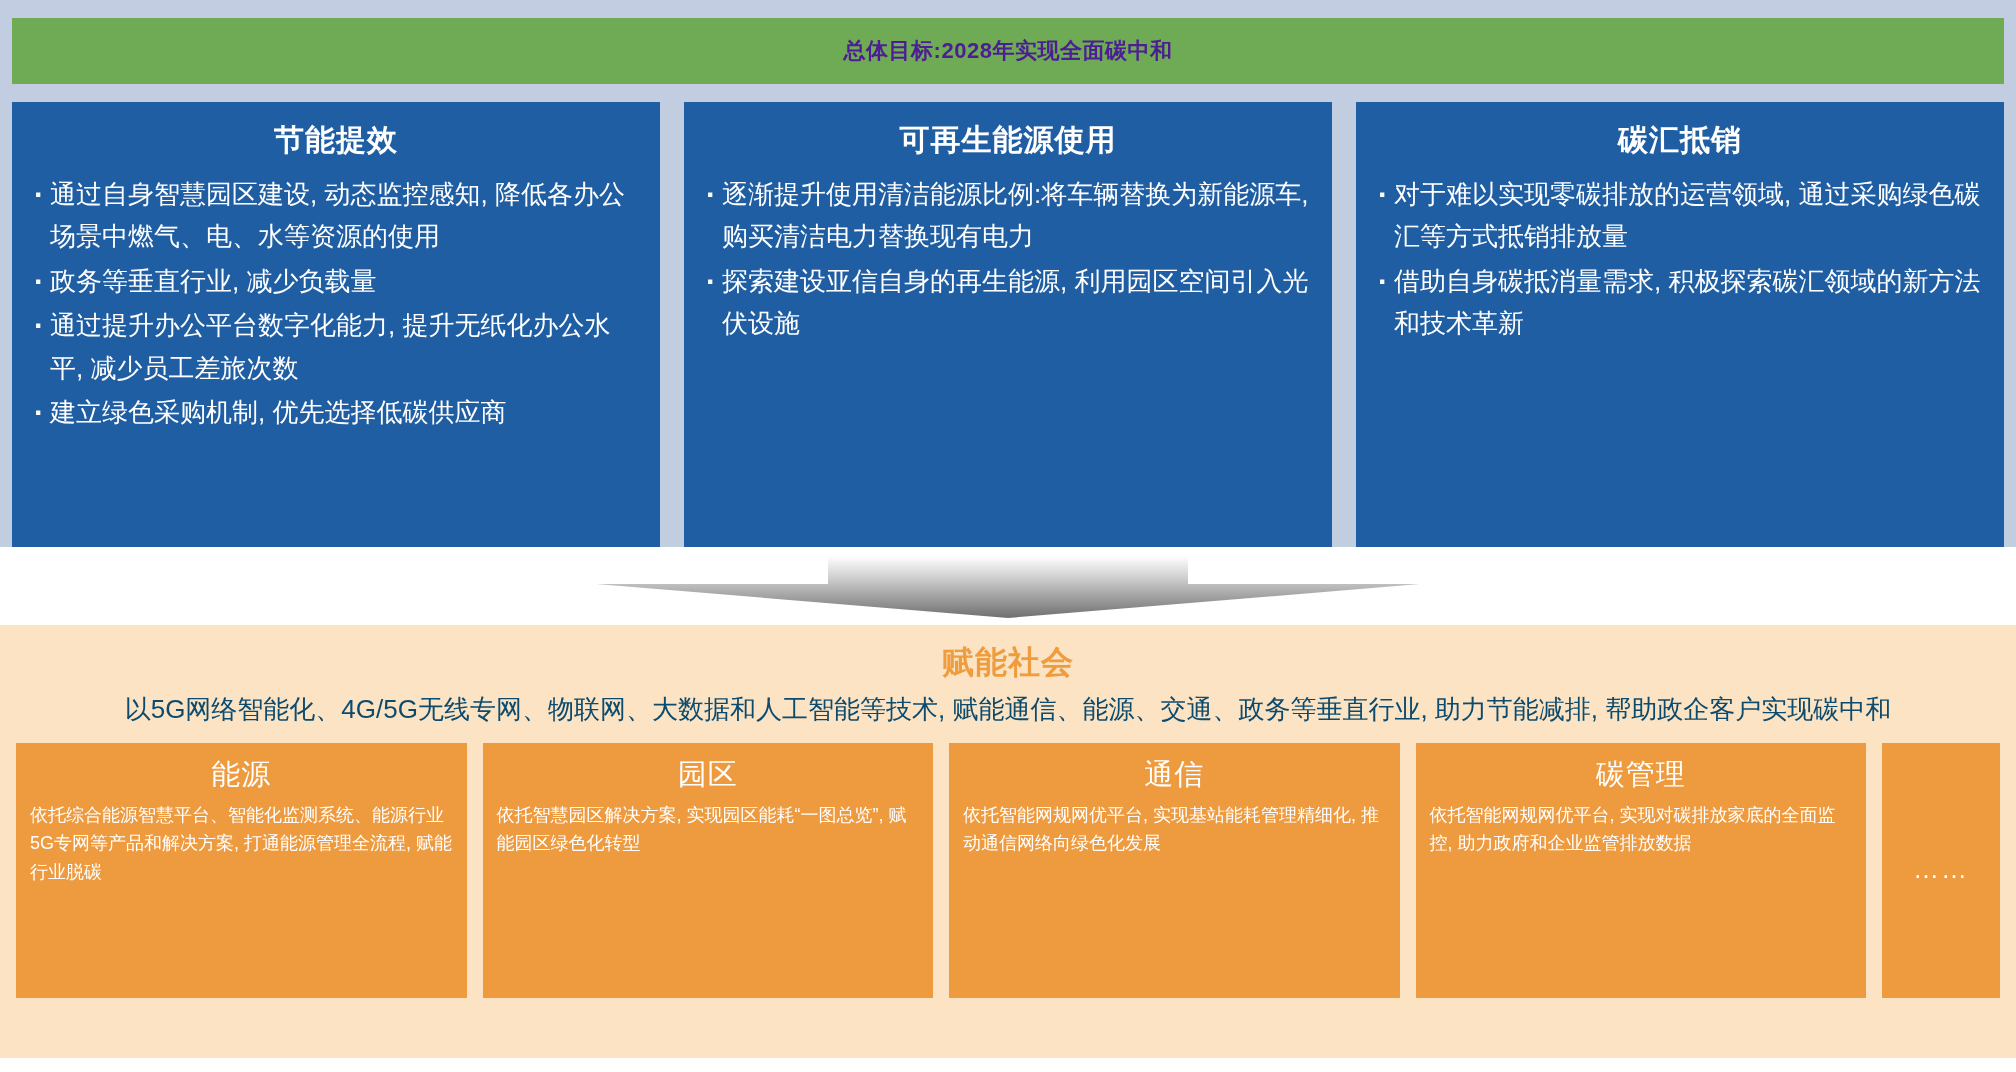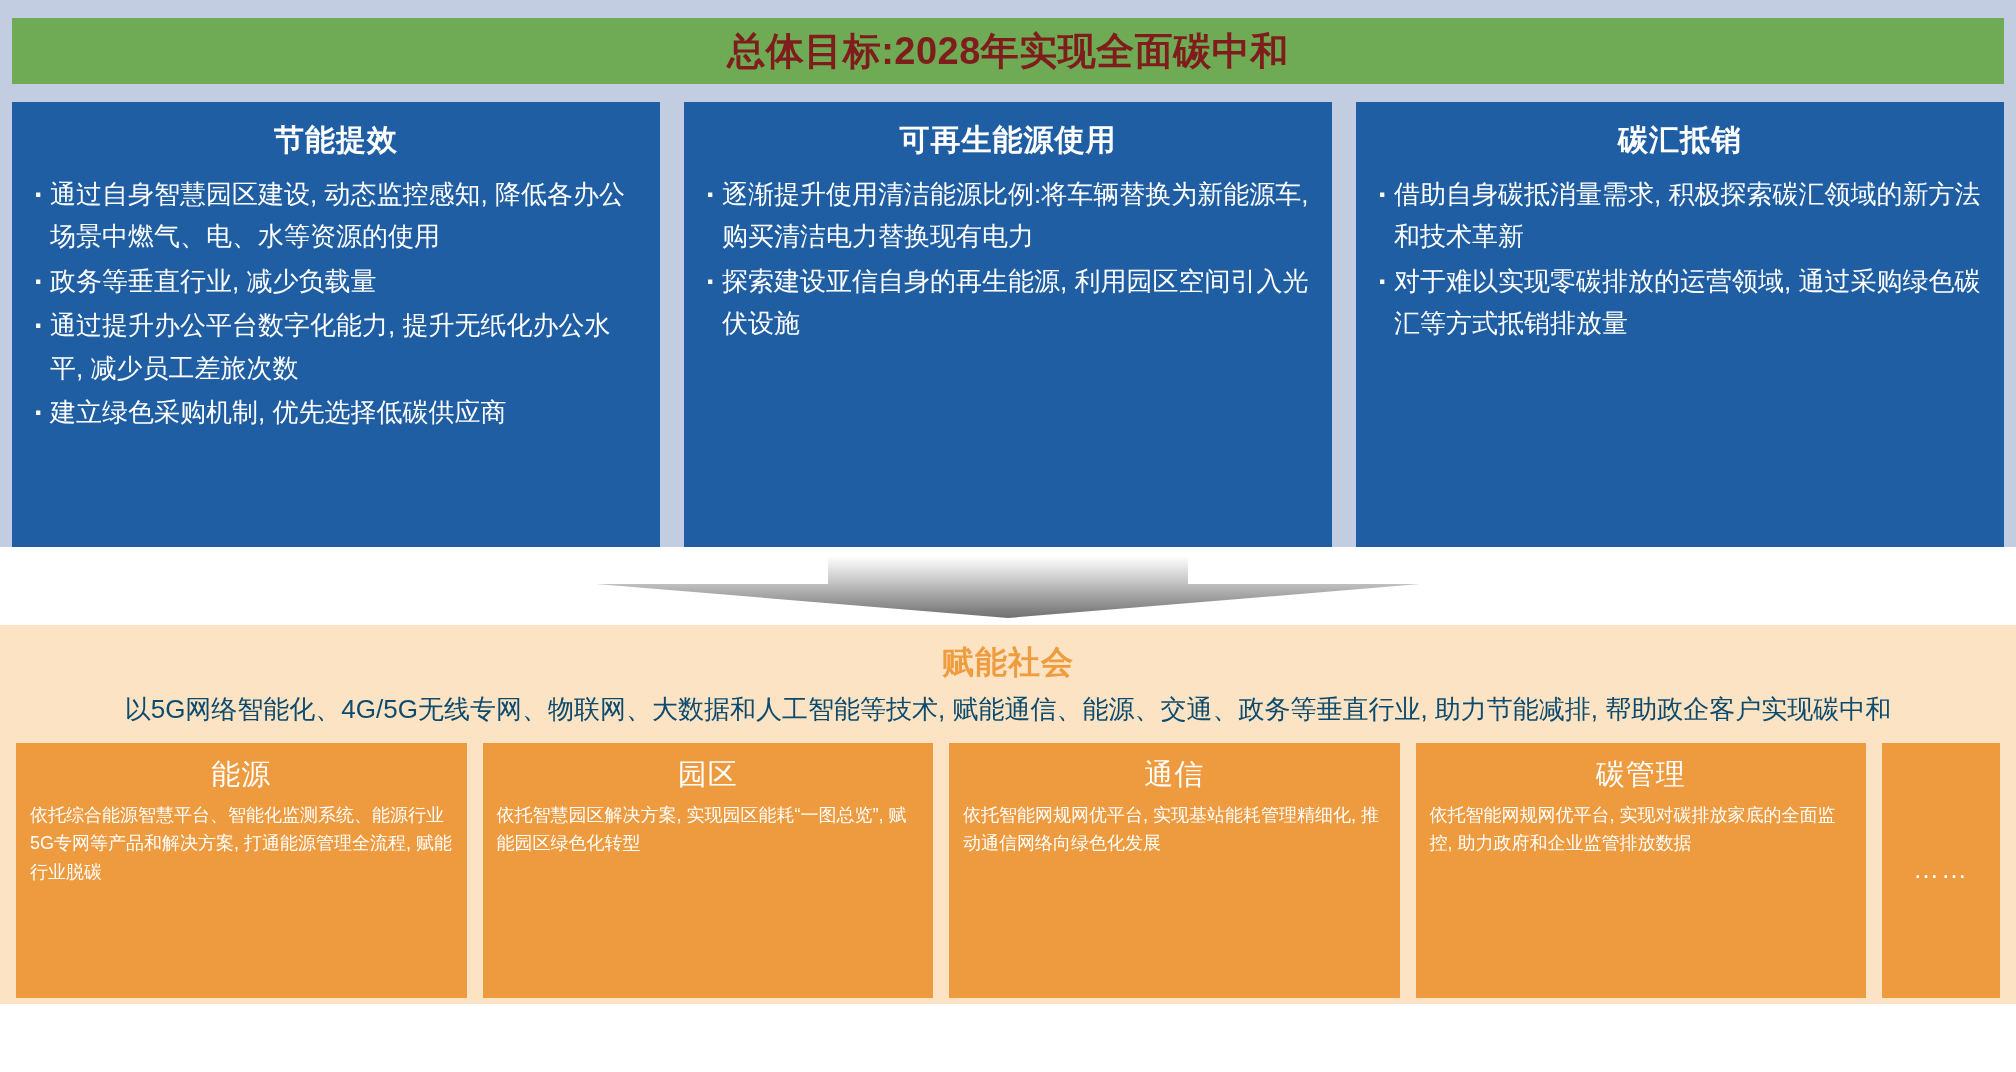--- a/index.html
+++ b/index.html
@@ -18,21 +18,21 @@
     background:#c3cde2;
     padding:18px 12px 0 12px;
   }
 
   .goal-banner {
     height:66px; background:#6fab54;
     display:flex; align-items:center; justify-content:center;
     margin-bottom:18px;
   }
   .goal-banner .txt {
-    color:#7f1d1d; font-size:38px; font-weight:bold; letter-spacing:.5px;
+    color:#4c1d95; font-size:22px; font-weight:bold; letter-spacing:.5px;
   }
 
   .pillars { display:flex; gap:24px; height:null; }
   .pillar {
     flex:1 1 0; background:#1f5ea3; color:#ffffff;
     padding:18px 20px 22px 20px; height:488px;
   }
   .pillar-title {
     text-align:center; font-size:30px; font-weight:bold;
     margin-bottom:12px; letter-spacing:1px;
@@ -52,21 +52,21 @@
   .arrow-gap {
     position:absolute; left:0; top:547px; width:2016px; height:78px;
     background:#ffffff;
   }
   .arrow {
     position:absolute; left:596px; top:9px; width:824px; height:62px;
   }
 
   
   .bottom-section {
-    position:absolute; left:0; top:625px; width:2016px; height:379px;
+    position:absolute; left:0; top:625px; width:2016px; height:433px;
     background:#fbe3c3;
     padding:12px 16px 10px 16px;
   }
   .enable-title {
     text-align:center; color:#ef9c3f; font-size:32px; font-weight:bold;
     letter-spacing:1px; margin-top:4px; margin-bottom:6px;
   }
   .enable-desc {
     text-align:center; color:#0c4a6e; font-size:26px; line-height:1.45;
     padding:0 30px; margin-bottom:14px;
@@ -114,22 +114,22 @@
         <div class="pillar-title">可再生能源使用</div>
         <ul>
           <li>逐渐提升使用清洁能源比例:将车辆替换为新能源车, 购买清洁电力替换现有电力</li>
           <li>探索建设亚信自身的再生能源, 利用园区空间引入光伏设施</li>
         </ul>
       </div>
 
       <div class="pillar">
         <div class="pillar-title">碳汇抵销</div>
         <ul>
+          <li>对于难以实现零碳排放的运营领域, 通过采购绿色碳汇等方式抵销排放量</li>
           <li>借助自身碳抵消量需求, 积极探索碳汇领域的新方法和技术革新</li>
-          <li>对于难以实现零碳排放的运营领域, 通过采购绿色碳汇等方式抵销排放量</li>
         </ul>
       </div>
 
     </div>
   </div>
 
   <div class="arrow-gap">
     <svg class="arrow" viewBox="0 0 824 62" preserveAspectRatio="none">
       <defs>
         <linearGradient id="agrad" x1="0" y1="0" x2="0" y2="1">

